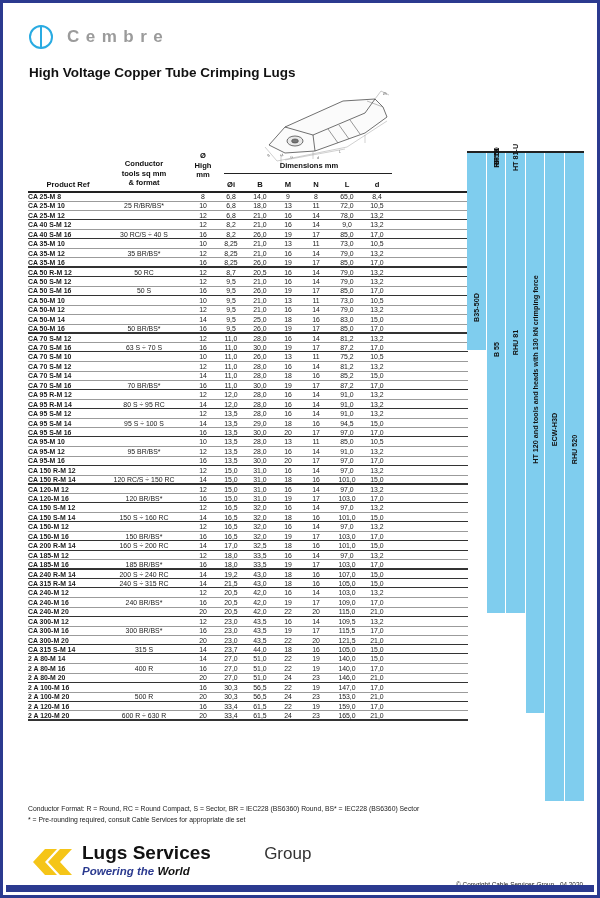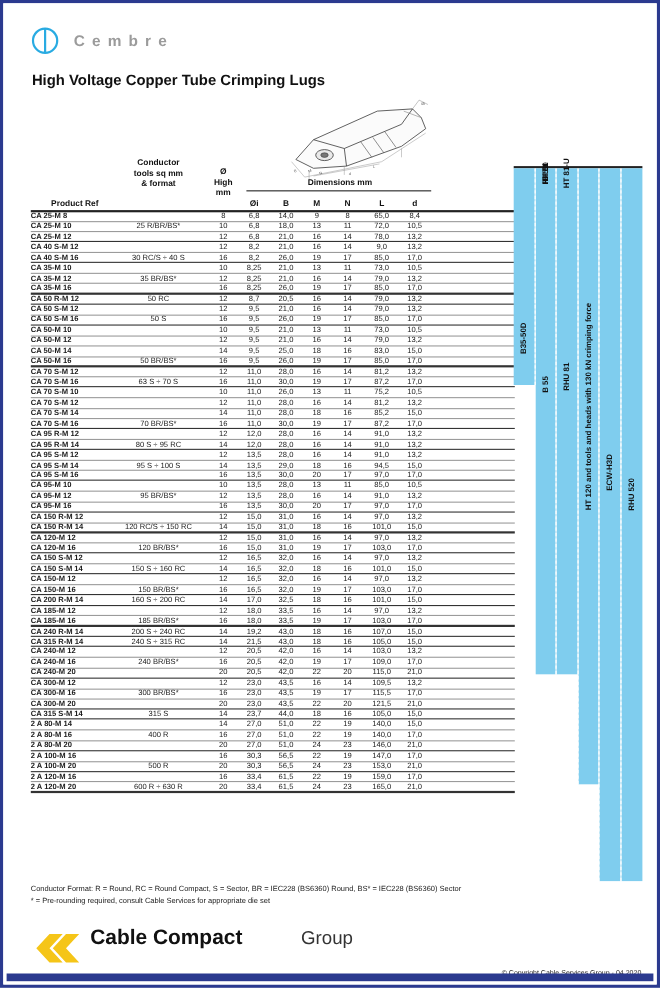--- a/index.html
+++ b/index.html
@@ -27,40 +27,40 @@
   .cembre-mark{position:relative;width:24px;height:24px;flex:none;}
   .cembre-mark .ring{
     position:absolute;left:0;top:0;width:24px;height:24px;
     border:2.6px solid #29ABE2;border-radius:50%;box-sizing:border-box;
   }
   .cembre-mark .bar{
     position:absolute;left:11px;top:1.2px;width:2.4px;height:21.6px;background:#29ABE2;
   }
   .cembre-word{
     margin-left:14px;
-    font-size:14px;font-weight:bold;color:#9b9b9b;
+    font-size:17px;font-weight:bold;color:#9b9b9b;
     letter-spacing:6.5px;
   }
 
   
   .doc-title{
     position:absolute;left:26px;top:62px;
     font-size:13.5px;font-weight:bold;color:#111;
   }
 
   
   .lug-fig{position:absolute;left:252px;top:84px;width:180px;height:78px;}
 
   
   .tbl{position:absolute;left:25px;top:140px;width:550px;}
 
   .hdr{position:relative;height:48px;}
   .hdr .cell{position:absolute;text-align:center;font-size:7.6px;font-weight:bold;color:#111;line-height:9.6px;}
   .hdr .prodref{left:0;top:37px;text-align:center;width:80px;}
-  .hdr .cond{left:78px;top:0;width:76px;}
+  .hdr .cond{left:78px;top:16px;width:76px;}
   .hdr .stud{left:156px;top:8px;width:38px;}
   .hdr .dimtitle{left:196px;top:18px;width:170px;}
   .hdr .dimrule{position:absolute;left:196px;top:30px;width:168px;height:1px;background:#222;}
   .hdr .dcol{top:37px;width:30px;}
 
   .topline{position:absolute;left:0;top:48px;width:440px;height:1.6px;background:#222;}
 
   .rows{position:relative;margin-top:1px;}
   .grp{position:relative;}
   .row{position:relative;height:9.45px;}
@@ -971,22 +971,25 @@
       <div>* = Pre-rounding required, consult Cable Services for appropriate die set</div>
     </div>
 
     <div class="csg">
       <svg class="csg-mark" viewBox="0 0 44 34">
         <path d="M2 17 L14 4 L26 4 L14 17 L26 30 L14 30 Z" fill="#F5C518"></path>
         <path d="M17 17 L29 4 L41 4 L29 17 L41 30 L29 30 Z" fill="#F5C518"></path>
       </svg>
       <div class="csg-text">
         <div class="csg-l1">
-          <span>Cable Compact</span>
+          <span>Lugs Services</span>
           <span class="grp2">Group</span>
+        </div>
+        <div class="csg-l2">
+          <span>Powering the </span><span class="w">World</span>
         </div>
       </div>
     </div>
 
     <div class="copyright">© Copyright Cable Services Group - 04.2020</div>
     <div class="botbar"></div>
 
   </div>
 </div>
 

